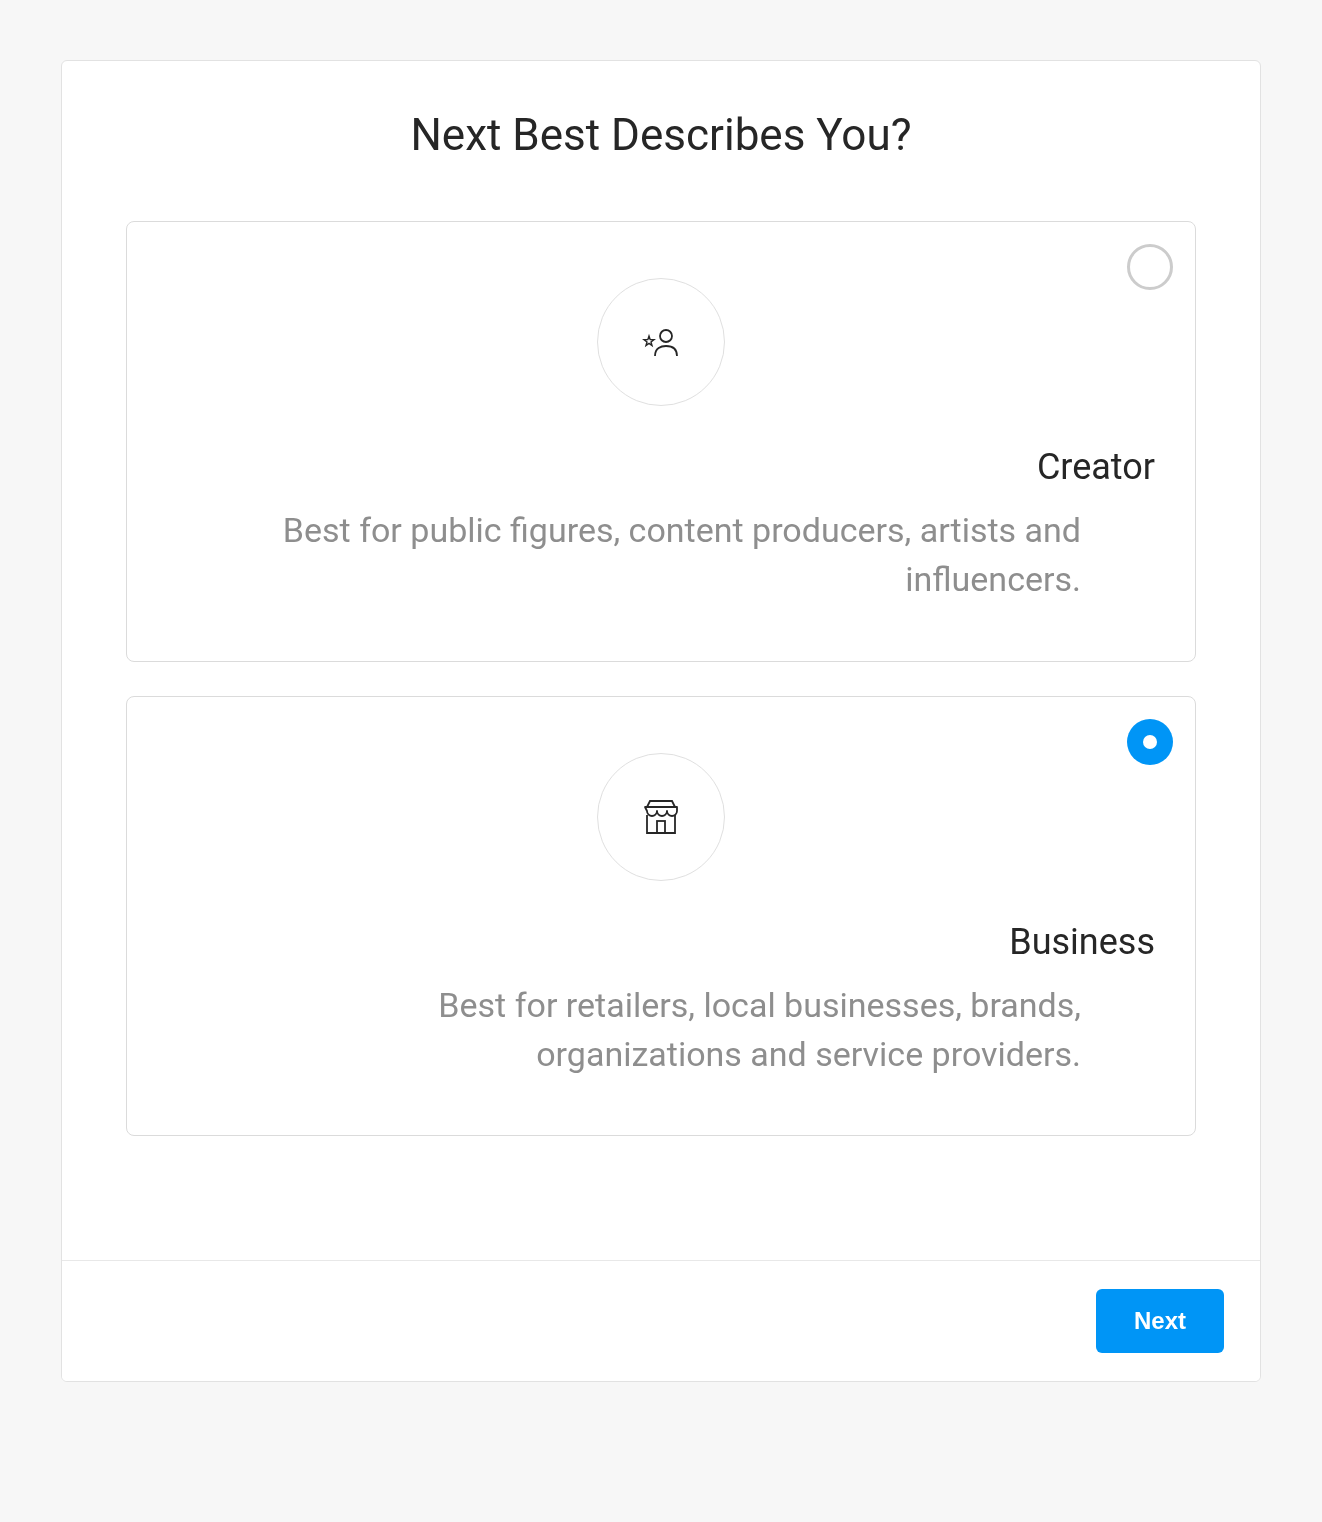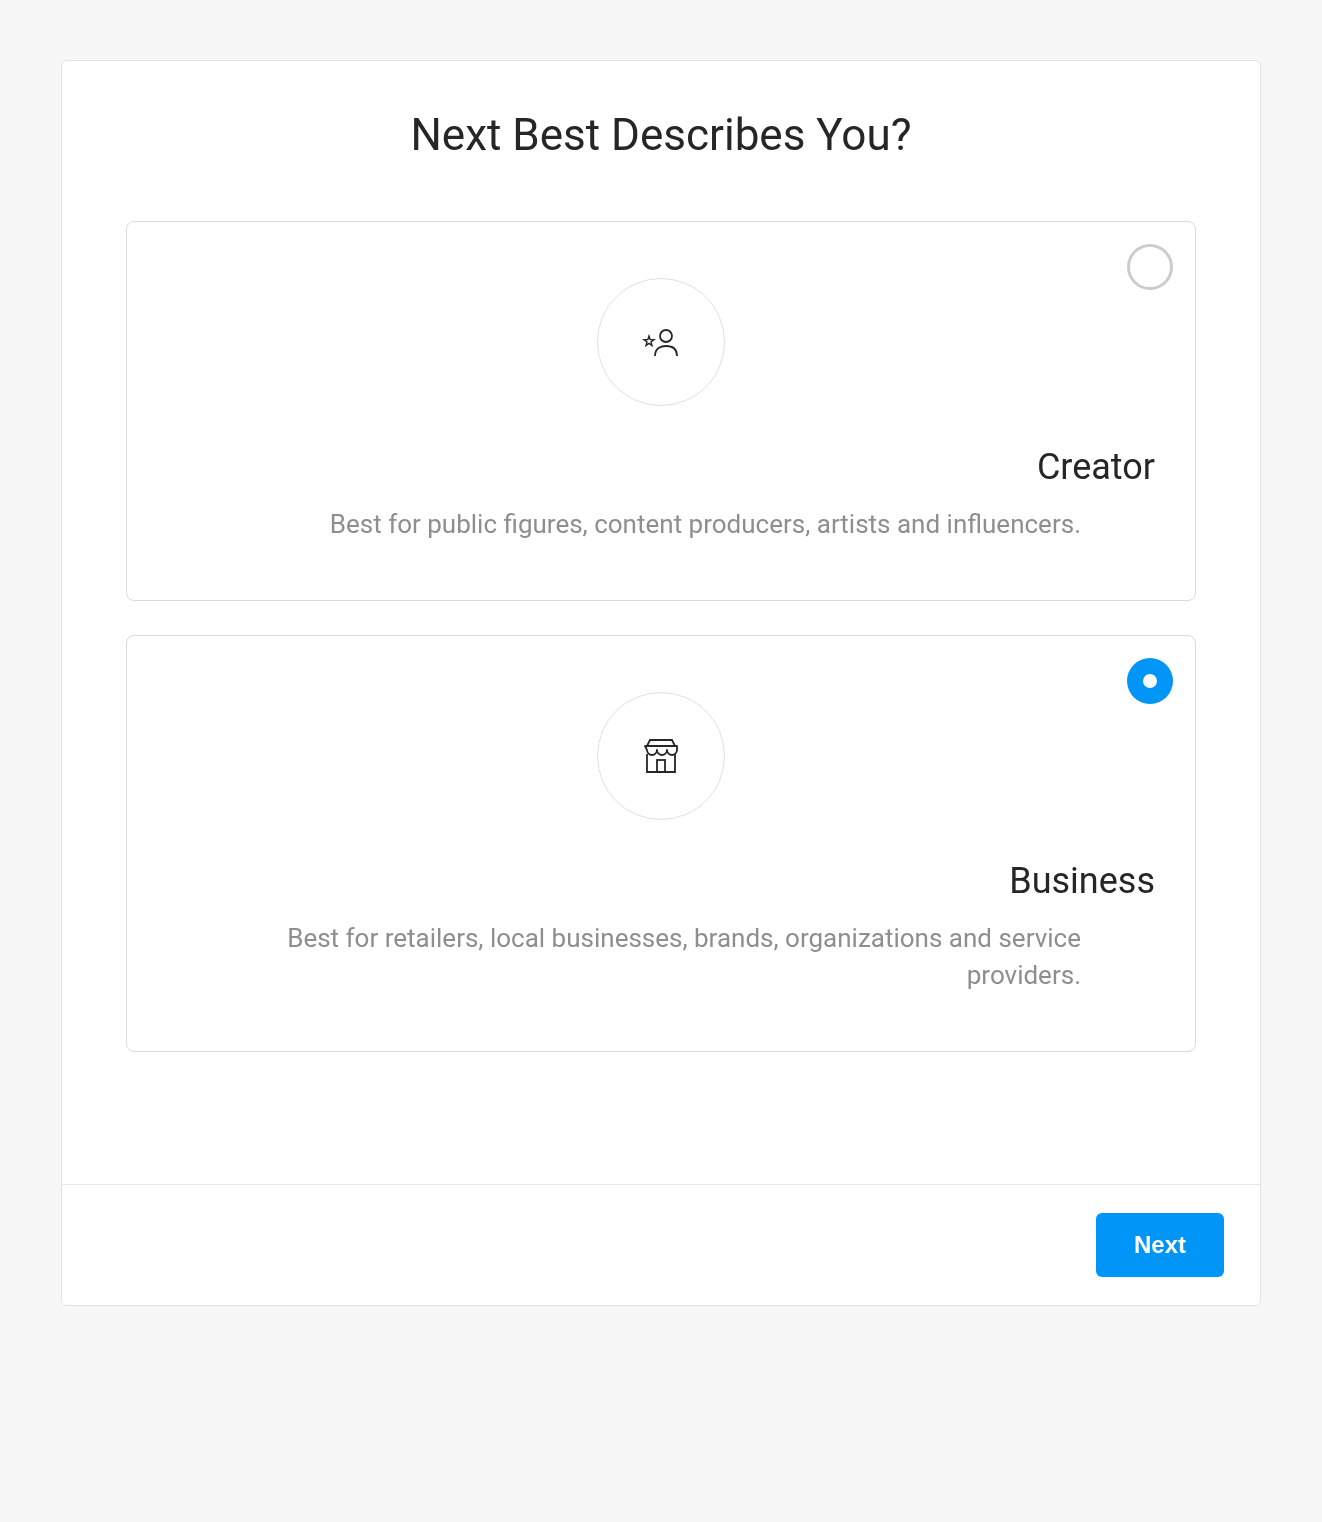--- a/index.html
+++ b/index.html
@@ -35,21 +35,21 @@
     .option-card {
       position: relative;
       border: 1px solid #dbdbdb;
       border-radius: 8px;
       padding: 56px 40px 56px 40px;
       margin-bottom: 34px;
       text-align: right;
       cursor: pointer;
     }
     .option-card:last-of-type {
-      margin-bottom: 12px;
+      margin-bottom: 4px;
     }
     .radio-indicator {
       position: absolute;
       top: 22px;
       right: 22px;
       width: 46px;
       height: 46px;
       border-radius: 50%;
       display: flex;
       align-items: center;
@@ -86,21 +86,21 @@
       stroke-width: 1.8;
       fill: none;
     }
     .option-title {
       font-size: 36px;
       font-weight: 400;
       color: #262626;
       margin-bottom: 18px;
     }
     .option-description {
-      font-size: 26px;
+      font-size: 34px;
       font-weight: 400;
       color: #8e8e8e;
       line-height: 1.45;
       max-width: 840px;
       margin: 0 auto;
     }
     .card-footer {
       border-top: 1px solid #e8e8e8;
       padding: 28px 36px;
       display: flex;

